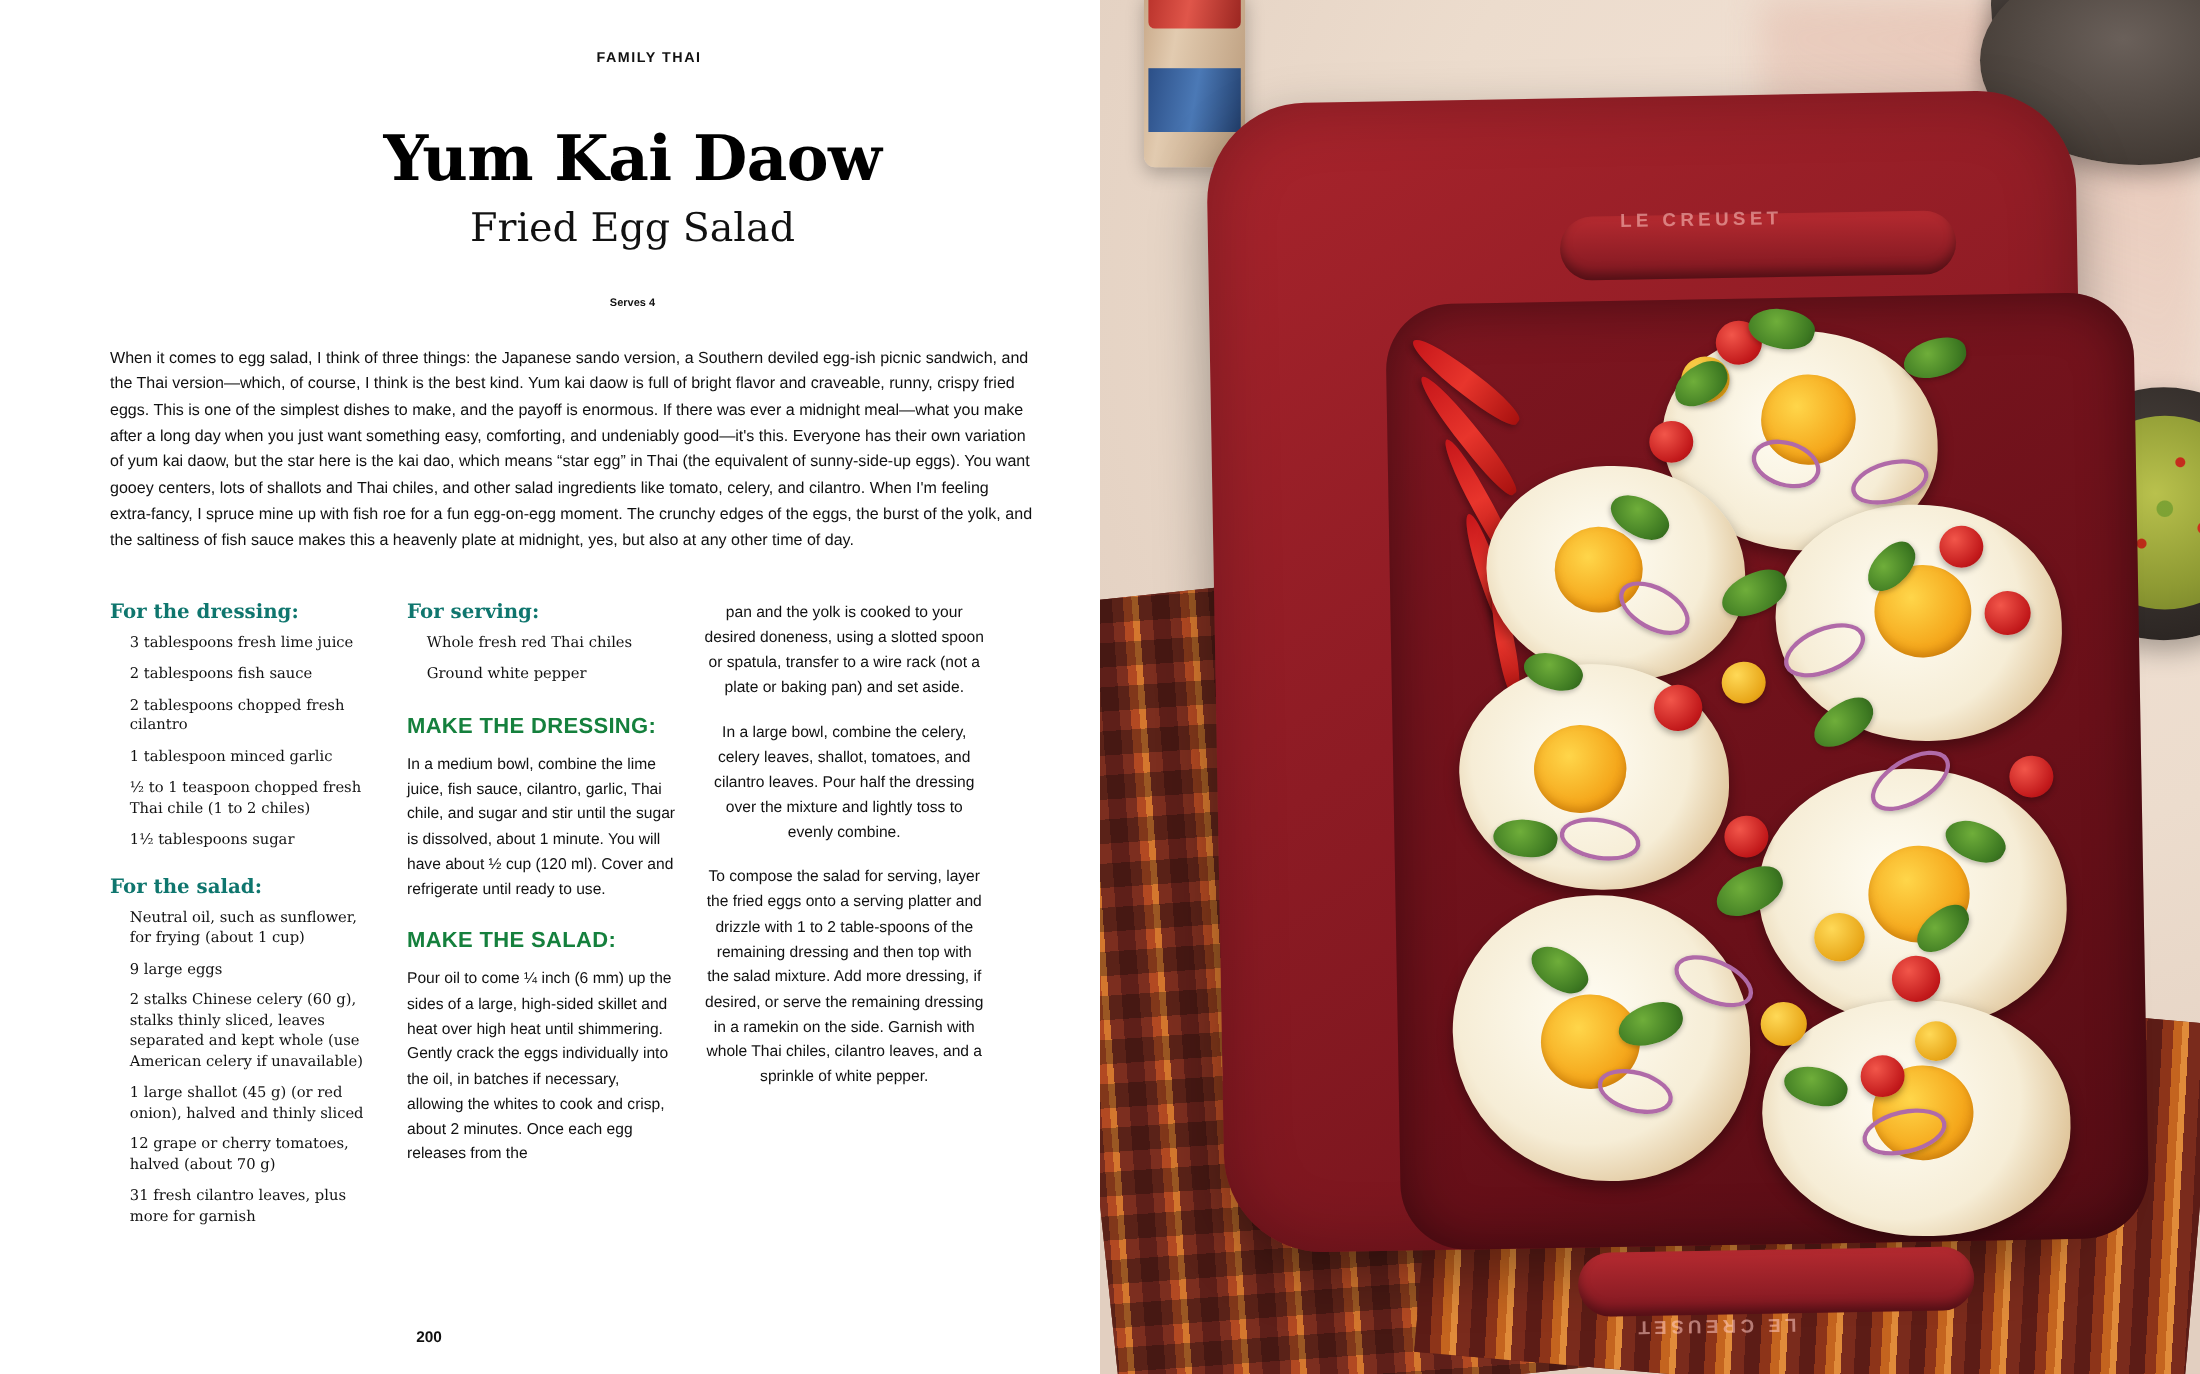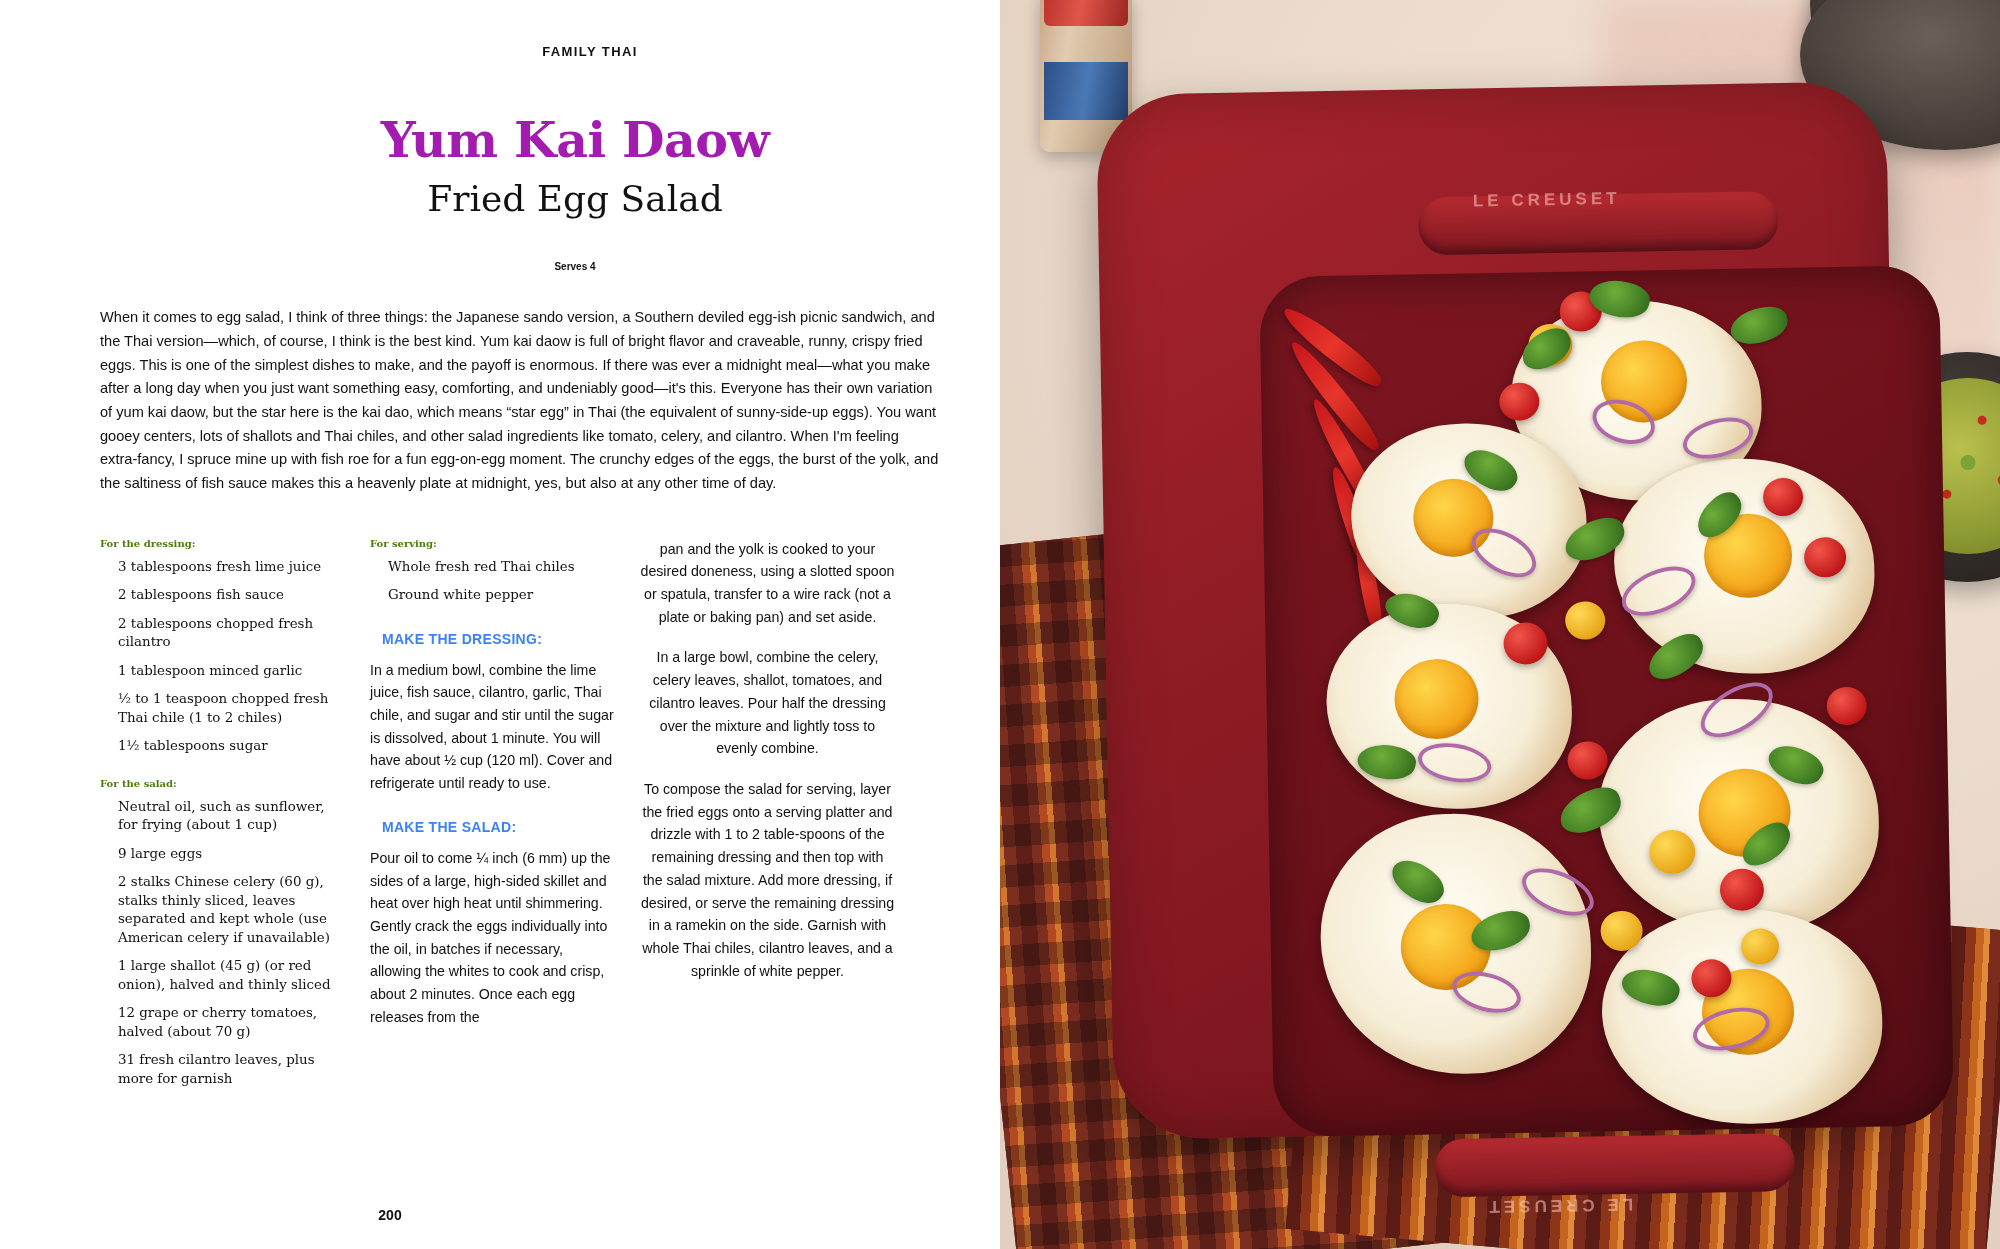--- a/index.html
+++ b/index.html
@@ -38,25 +38,25 @@
     margin-left: 140px;
     margin-top: 6px;
   }
   .title-block {
     text-align: center;
     margin-top: 56px;
     margin-left: 110px;
   }
   .recipe-title {
     font-family: "DejaVu Serif", serif;
-    font-size: 49px;
+    font-size: 57px;
     font-weight: bold;
     letter-spacing: -0.5px;
     line-height: 1.05;
-    color: #a21caf;
+    color: #000000;
   }
   .recipe-subtitle {
     font-family: "DejaVu Serif", serif;
     font-size: 36px;
     font-weight: normal;
     margin-top: 12px;
     color: #111;
   }
   .serves {
     font-size: 10px;
@@ -82,44 +82,44 @@
   }
   .col {
     box-sizing: border-box;
   }
   .col-1 { width: 270px; padding-right: 22px; }
   .col-2 { width: 270px; padding-right: 22px; }
   .col-3 { width: 255px; text-align: center; }
 
   .ing-head {
     font-family: "DejaVu Serif", serif;
-    font-size: 10px;
-    font-weight: bold;
-    color: #4d7c0f;
+    font-size: 18px;
+    font-weight: bold;
+    color: #0f766e;
     margin-bottom: 9px;
   }
   .ing-head.spaced { margin-top: 22px; }
   .ing-list {
     list-style: none;
     margin: 0;
     padding: 0 0 0 18px;
   }
   .ing-list li {
     font-family: "DejaVu Serif", serif;
     font-size: 13.4px;
     line-height: 1.38;
     margin-bottom: 10px;
     color: #111;
   }
   .step-head {
-    font-size: 14px;
+    font-size: 20px;
     font-weight: bold;
     letter-spacing: 0.3px;
-    color: #3b82f6;
-    margin: 24px 0 12px 12px;
+    color: #15803d;
+    margin: 24px 0 12px 0;
   }
   .step-head.first { margin-top: 26px; }
   .para {
     font-size: 14.2px;
     line-height: 1.6;
     color: #111;
     margin: 0 0 18px 0;
   }
   .folio {
     position: absolute;

